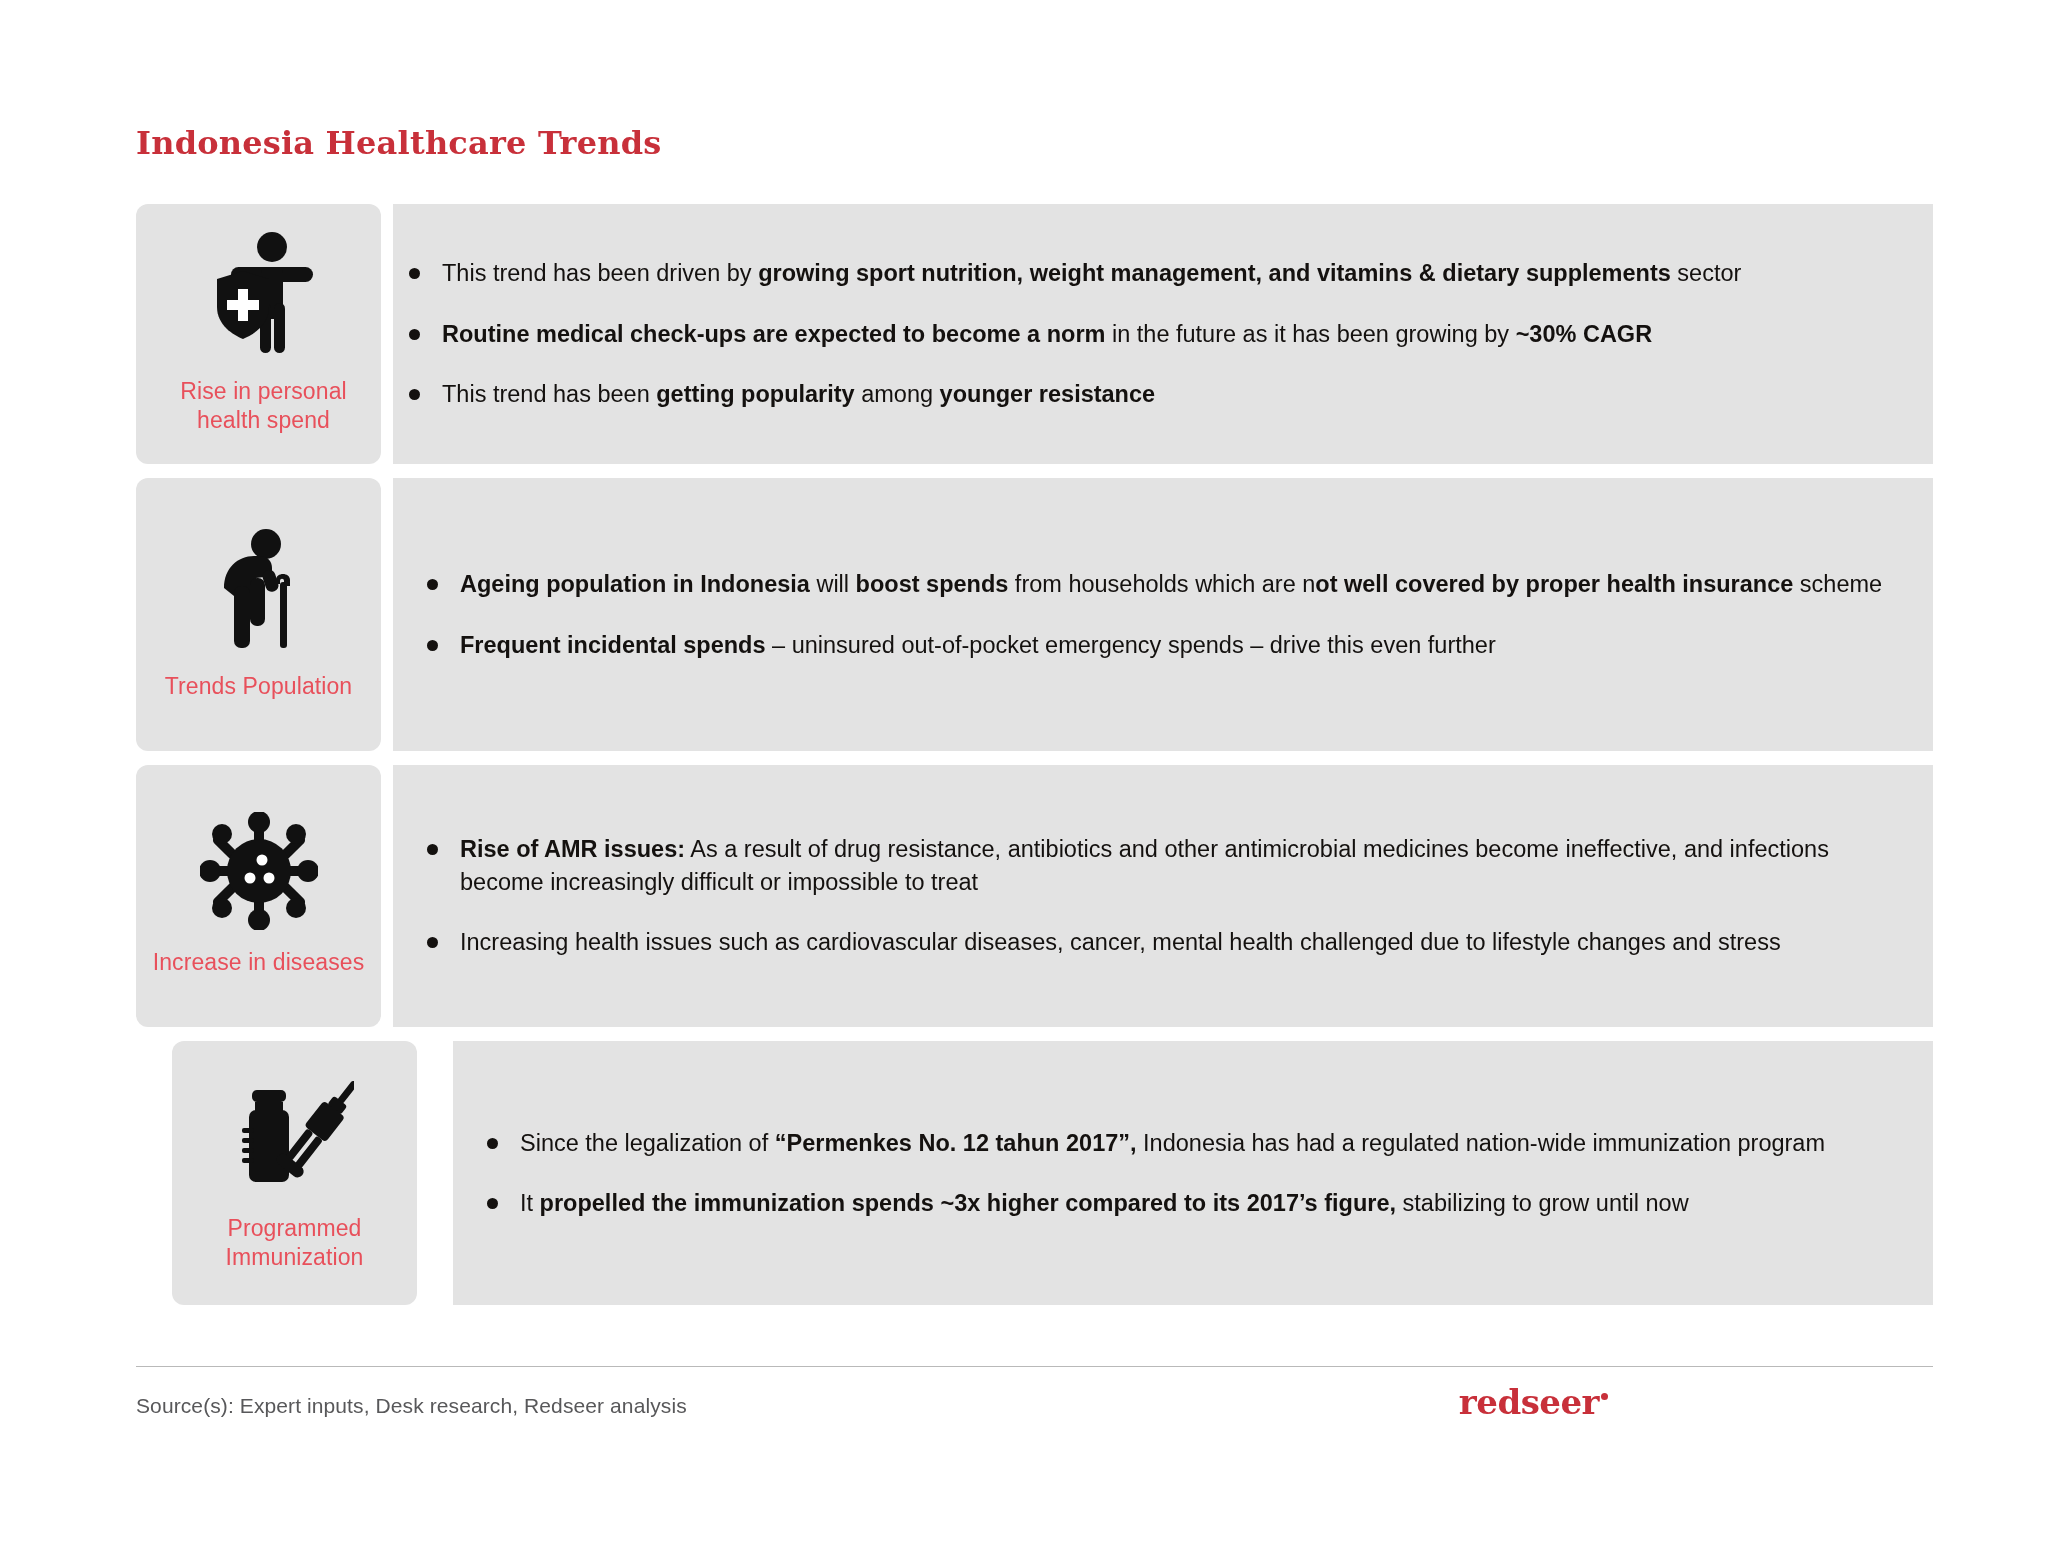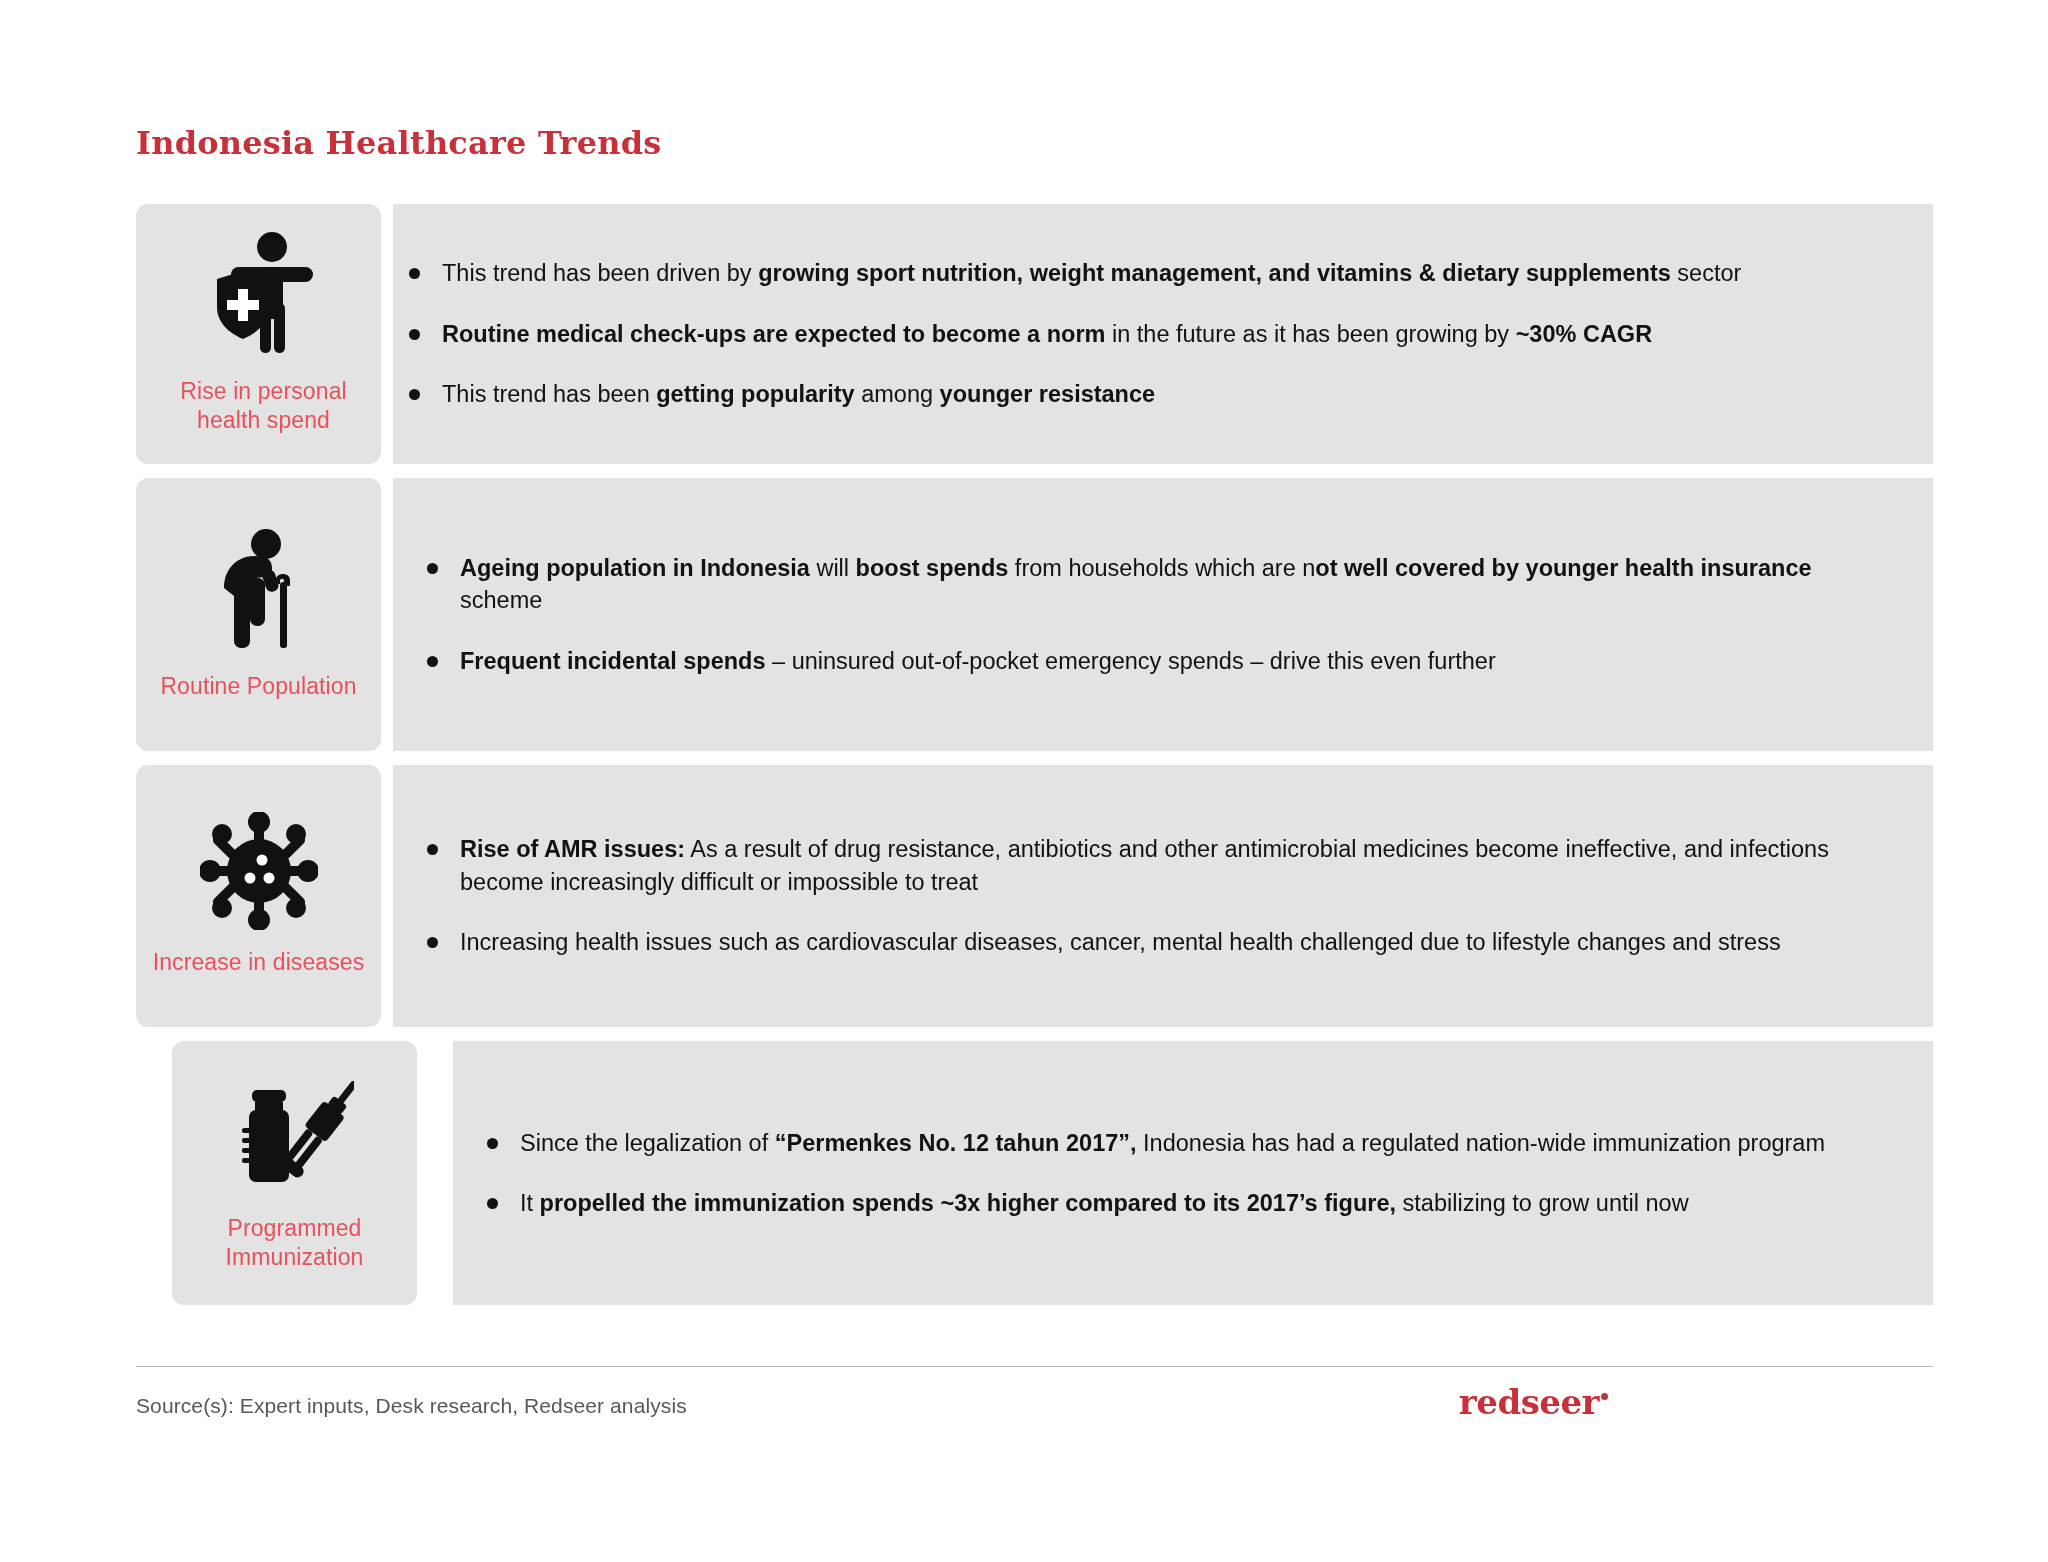--- a/index.html
+++ b/index.html
@@ -206,26 +206,26 @@
           <svg width="110" height="128" viewBox="0 0 110 128" xmlns="http://www.w3.org/2000/svg">
             <circle cx="62" cy="18" r="15" fill="#111111"></circle>
             <path d="M20 62 C20 42 34 30 50 30 L56 30 C64 30 68 36 68 42 L68 50 L52 52 L52 66 L30 70 Z" fill="#111111"></path>
             <rect x="30" y="60" width="16" height="62" rx="7" fill="#111111"></rect>
             <rect x="46" y="52" width="15" height="48" rx="7" fill="#111111"></rect>
             <rect x="60" y="44" width="13" height="22" rx="6" fill="#111111" transform="rotate(-18 66 55)"></rect>
             <rect x="76" y="56" width="7" height="66" rx="3" fill="#111111"></rect>
             <path d="M72 54 C72 46 86 46 86 54 L86 60 L80 60 L80 55 C80 52 76 52 76 55 L76 58 L72 58 Z" fill="#111111"></path>
           </svg>
         </div>
-        <div class="icon-label">Routine Population</div>
+        <div class="icon-label">Trends Population</div>
       </div>
       <div class="content-panel">
         <div class="bullet">
           <span class="bullet-dot"></span>
-          <span class="bullet-text"><b>Ageing population in Indonesia</b><span> will </span><b>boost spends</b><span> from households which are n</span><b>ot well covered by younger health insurance</b><span> scheme</span></span>
+          <span class="bullet-text"><b>Ageing population in Indonesia</b><span> will </span><b>boost spends</b><span> from households which are n</span><b>ot well covered by proper health insurance</b><span> scheme</span></span>
         </div>
         <div class="bullet">
           <span class="bullet-dot"></span>
           <span class="bullet-text"><b>Frequent incidental spends</b><span> – uninsured  out-of-pocket emergency spends – drive this even further</span></span>
         </div>
       </div>
     </div>
 
     <div class="row row-3">
       <div class="icon-panel">

